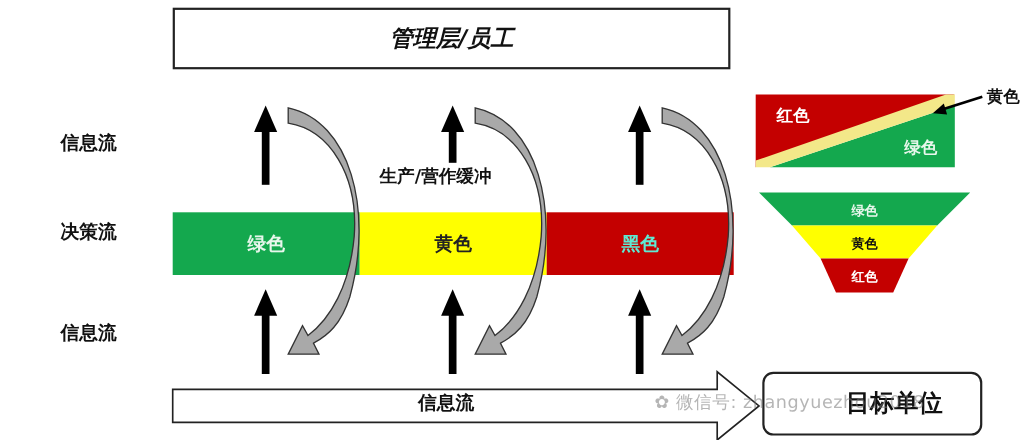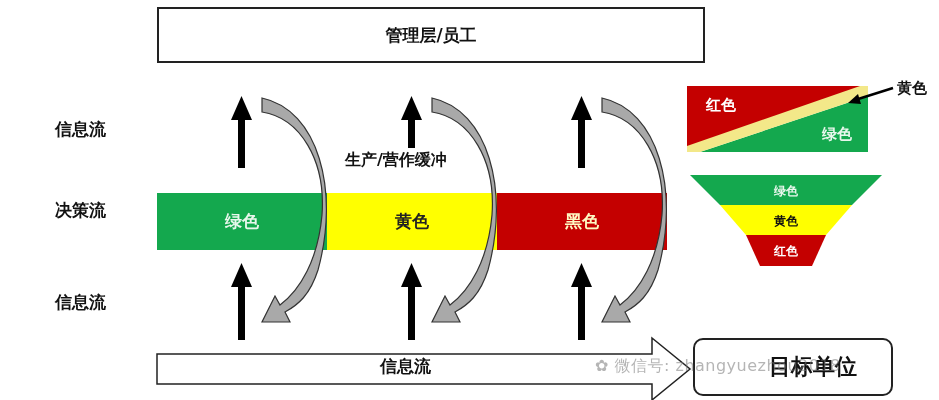--- a/index.html
+++ b/index.html
@@ -1,18 +1,18 @@
 <!DOCTYPE html>
 <html><head>
   <meta charset="utf-8">
   <style>
     html, body { margin:0; padding:0; background:#ffffff; }
     body { width:939px; height:400px; position:relative; overflow:hidden; font-family:"DejaVu Sans", sans-serif; }
     .abs { position:absolute; }
-    .box-top { left:157px; top:7px; width:548px; height:56px; border:2px solid #222; box-sizing:border-box; background:#fff; display:flex; align-items:center; justify-content:center; font-weight:bold; font-size:17px; color:#111; }
+    .box-top { left:157px; top:7px; width:507px; height:56px; border:2px solid #222; box-sizing:border-box; background:#fff; display:flex; align-items:center; justify-content:center; font-weight:bold; font-size:21px; color:#111;font-style:italic; }
     .row-label { left:55px; width:80px; font-weight:bold; font-size:17px; color:#111; }
     .band { top:193px; height:57px; display:flex; align-items:center; justify-content:center; font-weight:bold; font-size:17px; }
     .buffer-label { left:345px; top:150px; font-weight:bold; font-size:16px; color:#111;text-align:center; }
     .bottom-arrow-label { left:380px; top:355px; font-weight:bold; font-size:17px; color:#111; }
     .target-box { left:693px; top:338px; width:200px; height:58px; border:2px solid #222; border-radius:10px; box-sizing:border-box; background:#fff; display:flex; align-items:center; justify-content:center; font-weight:bold; font-size:22px; color:#111;padding-left:40px; }
     .watermark { left:595px; top:356px; font-size:16px; color:rgba(120,120,120,0.55); letter-spacing:0.5px; white-space:nowrap; }
     .legend-text { font-weight:bold; font-size:15px; }
     .funnel-text { font-weight:bold; font-size:12px; width:100px; text-align:center; }
   </style>
 </head>
@@ -25,21 +25,21 @@
 <div class="abs row-label" style="top:118px;">信息流</div>
 <div class="abs row-label" style="top:199px;">决策流</div>
 <div class="abs row-label" style="top:291px;">信息流</div>
 
 <div class="abs band" style="left:157px;width:170px;background:#14a84e;color:#e8f7ec;">
   <span>绿色</span>
 </div>
 <div class="abs band" style="left:327px;width:170px;background:#ffff00;color:#222;">
   <span>黄色</span>
 </div>
-<div class="abs band" style="left:497px;width:170px;background:#c40000;color:#fef9c3;">
+<div class="abs band" style="left:497px;width:170px;background:#c40000;color:#5eead4;">
   <span>黑色</span>
 </div>
 
 <div class="abs buffer-label">生产/营作缓冲</div>
 
 <svg class="abs" style="left:0;top:0;" width="939" height="400">
   <defs>
     <marker id="ah" markerWidth="4" markerHeight="4" refX="2" refY="2" orient="auto"></marker>
   </defs>
 

